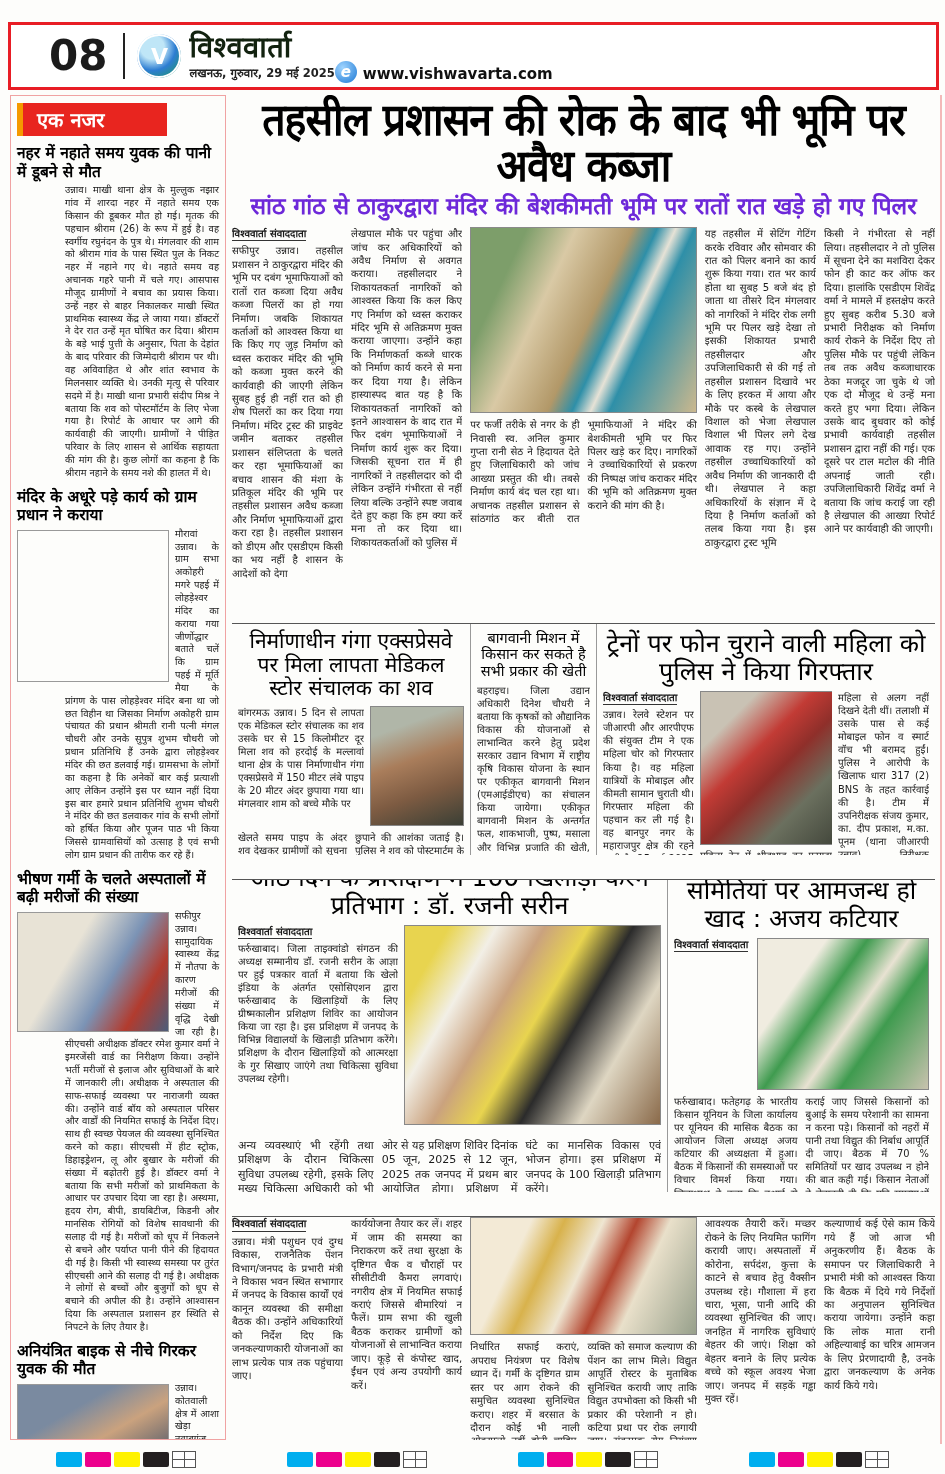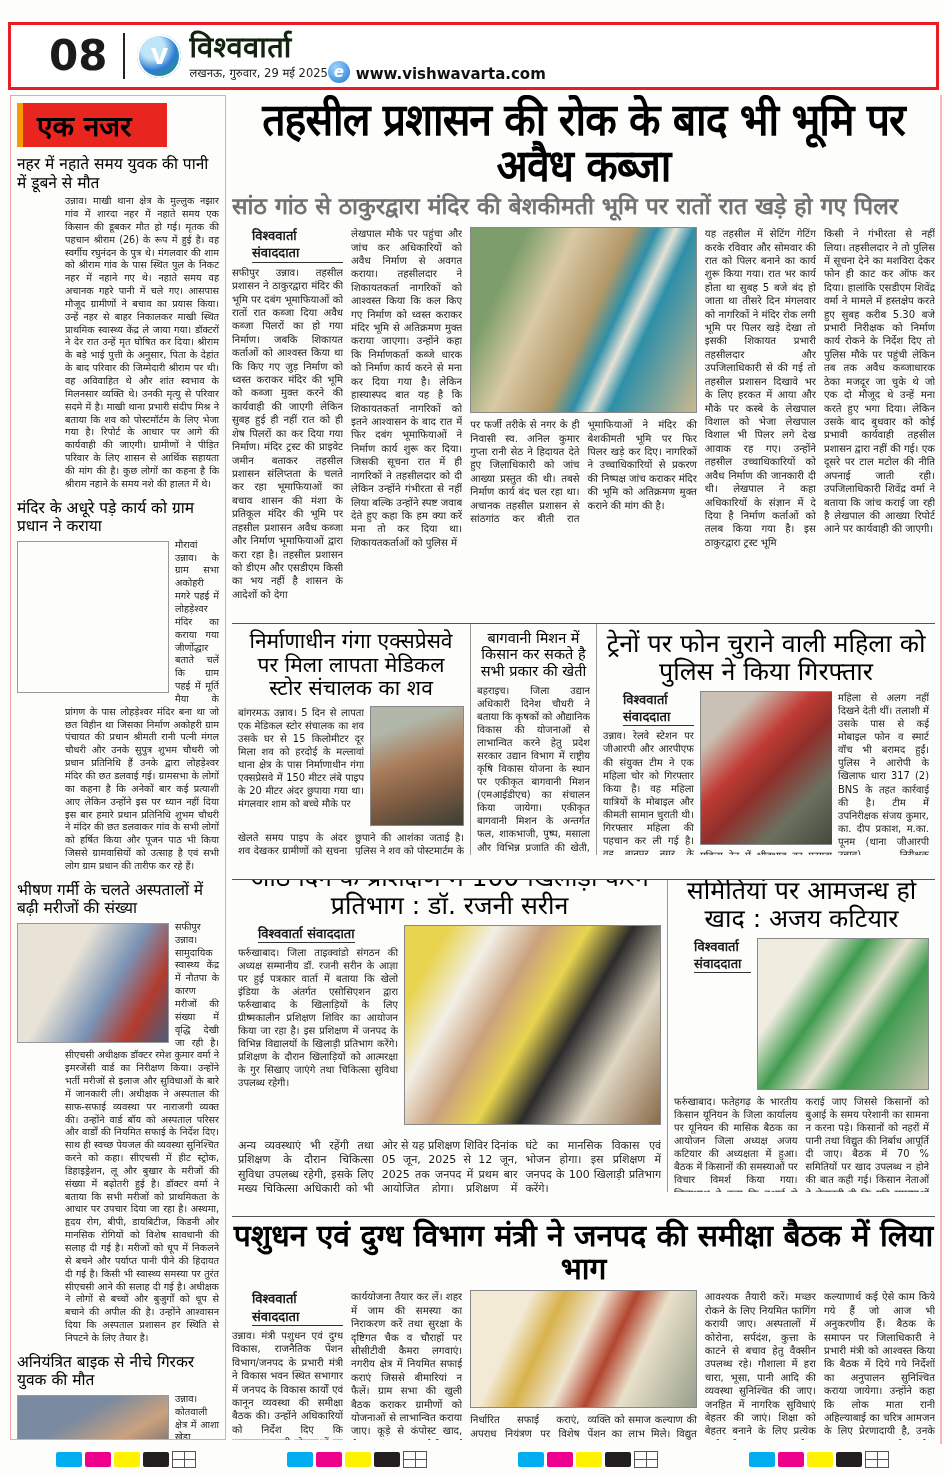--- a/index.html
+++ b/index.html
@@ -12,46 +12,46 @@
   .masthead{position:absolute;left:8px;top:22px;width:925px;height:62px;
     border:3px solid #e81d25;background:#fff;display:flex;align-items:center;}
   .pageno{font-size:42px;font-weight:700;padding:0 16px 0 38px;line-height:1;}
   .mast-div{width:2px;height:46px;background:#222;margin-right:12px;}
   .logo-globe{width:44px;height:44px;border-radius:50%;margin-right:8px;flex:0 0 auto;
     background:radial-gradient(circle at 35% 30%,#bfe6f7 0 28%,#2d7dd2 55%,#1b9e4b 100%);
     display:flex;align-items:center;justify-content:center;color:#fff;font-weight:700;font-size:22px;
     box-shadow:inset 0 0 0 2px #fff;}
   .mast-title{display:flex;flex-direction:column;justify-content:center;}
   .paper-name{font-size:29px;font-weight:700;color:#12220f;line-height:1.05;letter-spacing:.5px;}
-  .city-date{font-size:11.5px;font-weight:400;color:#222;margin-top:2px;}
+  .city-date{font-size:11.5px;font-weight:700;color:#222;margin-top:2px;}
   .section-title{font-size:33px;font-weight:700;color:#111;margin-left:120px;flex:1;}
   .site{display:flex;align-items:flex-end;gap:6px;margin-right:14px;align-self:flex-end;padding-bottom:4px;}
   .e-icon{width:22px;height:22px;border-radius:50%;background:radial-gradient(circle at 35% 30%,#9fd4ff,#1c78d4);
     color:#fff;font-weight:700;font-style:italic;font-size:15px;display:flex;align-items:center;justify-content:center;}
   .site-url{font-size:15px;font-weight:700;color:#111;}
   
   .content{position:absolute;left:10px;right:10px;top:95px;bottom:34px;display:flex;gap:6px;}
   .sidebar{width:216px;flex:0 0 auto;border:1px solid #f0a3a3;padding:5px 6px;box-sizing:border-box;overflow:hidden;}
   .main{flex:1;overflow:hidden;display:flex;flex-direction:column;gap:18px;}
   
-  .eknajar{background:#e8251f;color:#000000;font-size:28px;font-weight:700;width:150px;
+  .eknajar{background:#e8251f;color:#ffffff;font-size:20px;font-weight:700;width:150px;
     padding:3px 14px;border-left:6px solid #f59a00;box-sizing:border-box;margin:2px 0 8px 0;}
   .sb-item{margin-bottom:8px;}
-  .sb-head{font-size:15.5px;font-weight:400;line-height:1.2;margin:4px 0 3px 0;color:#000;}
+  .sb-head{font-size:15.5px;font-weight:700;line-height:1.2;margin:4px 0 3px 0;color:#000;}
   .sb-body{font-size:9.6px;line-height:1.34;text-align:justify;color:#222;margin-left:48px;}
   .sb-photo{border:1px solid #999;float:left;margin:2px 6px 2px 0;}
   .ph{background-size:cover;}
   .ph-temple{width:150px;height:150px;background:linear-gradient(140deg,#cfae7e 0 30%,#e8d9bd 45%,#b6severe 0),linear-gradient(140deg,#cfae7e,#e8d9bd 55%,#9b7f53);}
   .ph-ward{width:150px;height:118px;background:linear-gradient(120deg,#e8e3d6 0 35%,#7b93b5 60%,#b23b2e 80%,#4b5d7a);}
   .ph-boy{width:150px;height:138px;background:linear-gradient(150deg,#7a8aa0 0 25%,#caa27e 45%,#3c4c66 75%,#222c3c);}
   
   .lead-head{font-size:41px;font-weight:800;line-height:1.05;text-align:center;margin:2px 0 4px 0;
     letter-spacing:-1px;transform:scaleY(1.08);transform-origin:top;color:#000;}
-  .lead-sub{font-size:23px;font-weight:700;margin:6px 0 6px 0;color:#737373;}
-  .byline{font-weight:700;font-size:13px;border-bottom:1px solid #333;display:inline-block;margin-bottom:3px;margin-left:20px;}
+  .lead-sub{font-size:23px;font-weight:700;text-align:center;margin:6px 0 6px 0;color:#6d28d9;}
+  .byline{font-weight:700;font-size:10px;border-bottom:1px solid #333;display:inline-block;margin-bottom:3px;}
   .cols6{display:flex;gap:8px;height:372px;overflow:hidden;}
   .ncol{flex:1;font-size:10.1px;line-height:1.33;text-align:justify;overflow:hidden;}
   .midwrap{flex:2.04;display:flex;flex-direction:column;gap:5px;overflow:hidden;}
   .lead-photo{width:100%;height:186px;border:1px solid #8a8a8a;box-sizing:border-box;
     background:linear-gradient(115deg,#7d9e6a 0 18%,#d9c9a5 34%,#b29868 52%,#2e8fa8 60%,#e6e2d6 66%,#2e8fa8 72%,#cbb88e 100%);}
   .two-col{columns:2;column-gap:8px;font-size:10.1px;line-height:1.33;text-align:justify;flex:1;overflow:hidden;}
   
   .band{border-top:1px solid #555;display:flex;overflow:hidden;}
   .band-mid{height:268px;margin-top:6px;}
   .sec{padding:4px 6px;box-sizing:border-box;overflow:hidden;}
@@ -216,21 +216,20 @@
             <div class="art-body" style="flex:1">
               <span class="byline">विश्ववार्ता संवाददाता</span>
             </div>
             <div class="ph-khad"></div>
           </div>
           <div class="multi2">फर्रुखाबाद। फतेहगढ़ के भारतीय किसान यूनियन के जिला कार्यालय पर यूनियन की मासिक बैठक का आयोजन जिला अध्यक्ष अजय कटियार की अध्यक्षता में हुआ। बैठक में किसानों की समस्याओं पर विचार विमर्श किया गया। जिलाध्यक्ष ने कहा कि बुआई से पहले सभी सहकारी समितियों पर डीएपी एवं यूरिया खाद उपलब्ध कराई जाए जिससे किसानों को बुआई के समय परेशानी का सामना न करना पड़े। किसानों को नहरों में पानी तथा विद्युत की निर्बाध आपूर्ति दी जाए। बैठक में 70 % समितियों पर खाद उपलब्ध न होने की बात कही गई। किसान नेताओं ने चेतावनी दी कि यदि समस्याओं का समाधान नहीं हुआ तो आंदोलन किया जाएगा।</div>
         </section>
       </div>
 
       <div class="band band-bottom">
-        <div class="h-bottom">पशुधन एवं दुग्ध विभाग मंत्री ने जनपद की समीक्षा बैठक में लिया भाग</div>
         <div class="cols-bottom">
           <div class="ncol">
             <span class="byline">विश्ववार्ता संवाददाता</span>
             <div>उन्नाव। मंत्री पशुधन एवं दुग्ध विकास, राजनैतिक पेंशन विभाग/जनपद के प्रभारी मंत्री ने विकास भवन स्थित सभागार में जनपद के विकास कार्यों एवं कानून व्यवस्था की समीक्षा बैठक की। उन्होंने अधिकारियों को निर्देश दिए कि जनकल्याणकारी योजनाओं का लाभ प्रत्येक पात्र तक पहुंचाया जाए।</div>
           </div>
           <div class="ncol">कार्ययोजना तैयार कर लें। शहर में जाम की समस्या का निराकरण करें तथा सुरक्षा के दृष्टिगत चैक व चौराहों पर सीसीटीवी कैमरा लगवाएं। नगरीय क्षेत्र में नियमित सफाई कराएं जिससे बीमारियां न फैलें। ग्राम सभा की खुली बैठक कराकर ग्रामीणों को योजनाओं से लाभान्वित कराया जाए। कूड़े से कंपोस्ट खाद, ईंधन एवं अन्य उपयोगी कार्य करें।</div>
           <div class="midwrap">
             <div class="ph-meeting"></div>
             <div class="two-col">निर्धारित सफाई कराएं, अपराध नियंत्रण पर विशेष ध्यान दें। गर्मी के दृष्टिगत ग्राम स्तर पर आग रोकने की समुचित व्यवस्था सुनिश्चित कराए। शहर में बरसात के दौरान कोई भी नाली ओवरफ्लो नहीं होनी चाहिए, इसके लिए अभी से तैयारियां शुरू कर दें। प्रत्येक पात्र व्यक्ति को समाज कल्याण की पेंशन का लाभ मिले। विद्युत आपूर्ति रोस्टर के मुताबिक सुनिश्चित करायी जाए ताकि विद्युत उपभोक्ता को किसी भी प्रकार की परेशानी न हो। कटिया प्रथा पर रोक लगायी जाए। संक्रामक रोग नियंत्रण हेतु लगायी जाए।</div>
           </div>

